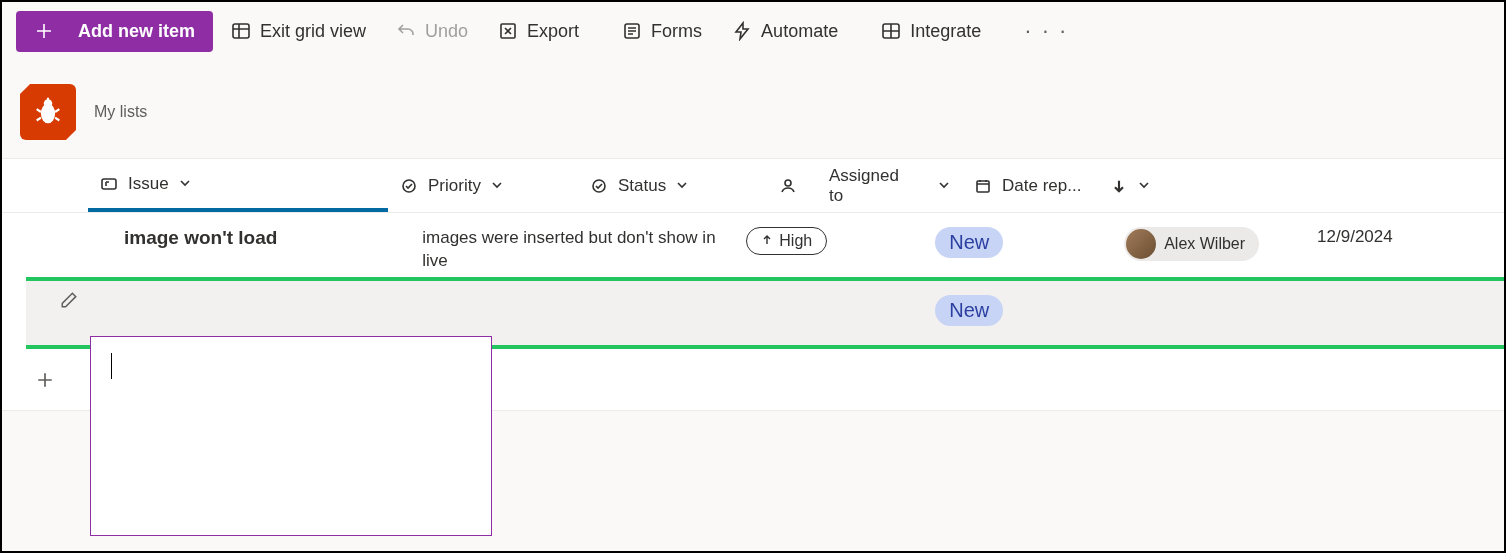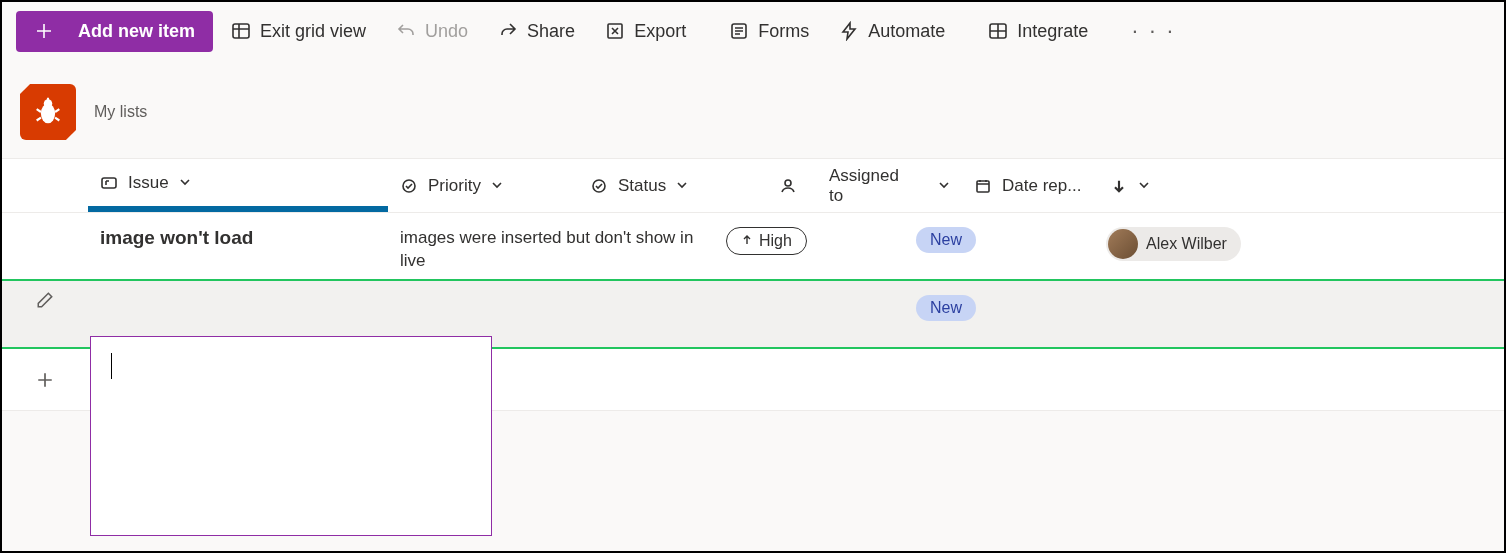--- a/index.html
+++ b/index.html
@@ -87,34 +87,35 @@
     display: flex;
     align-items: center;
     height: 54px;
     border-bottom: 1px solid #edebe9;
   }
   .gutter { width: 86px; flex-shrink: 0; display:flex; align-items:center; justify-content:center;}
   .col { display: flex; align-items: center; gap: 10px; padding: 0 12px; color: #323130; font-size: 17px; font-weight: 400; }
   .col .hicon { width: 18px; height: 18px; display:inline-flex; align-items:center; justify-content:center;}
   .col .hicon svg { width: 16px; height: 16px; }
   .col .chev svg { width: 12px; height: 12px; }
-  .col-issue { width: 300px; border-bottom: 6px solid #0369a1; height: 100%; box-sizing: border-box; }
+  .col-issue { width: 300px; border-bottom: 4px solid #0369a1; height: 100%; box-sizing: border-box; }
   .col-desc { width: 326px; }
   .col-priority { width: 190px; }
   .col-status { width: 190px; }
   .col-assigned { width: 194px; gap: 33px; }
   .col-date { width: 200px; justify-content: space-between;}
   .col-date .right { display:flex; align-items:center; gap:10px; }
 
   .grid-row {
     display: flex;
     align-items: flex-start;
     min-height: 68px;
-    border-bottom: 2px solid #22c55e;
+    border-bottom: 4px solid #22c55e;
     padding-top: 10px;
+    margin-left: 24px;
   }
   .cell { padding: 4px 12px; font-size: 17px; color: #323130; }
   .cell.title { font-weight: 600; font-size: 19px; width: 300px; }
   .cell.desc { width: 326px; line-height: 1.35; }
   .cell.priority { width: 190px; }
   .cell.status { width: 190px; }
   .cell.assigned { width: 194px; }
   .cell.date { width: 200px; }
 
   .pill-high {
@@ -125,21 +126,21 @@
     align-items: center;
     gap: 6px;
     font-size: 16px;
   }
   .pill-new {
     background: #c7d4f5;
     color: #2b3fa0;
     border-radius: 999px;
     padding: 4px 14px;
     display: inline-flex;
-    font-size: 16px;
+    font-size: 20px;
   }
   .person {
     display: inline-flex;
     align-items: center;
     gap: 8px;
     background: #eceae8;
     border-radius: 999px;
     padding: 2px 14px 2px 2px;
   }
   .avatar {
@@ -213,28 +214,20 @@
 
   <button class="toolbar-btn disabled">
     <span class="icon">
       <svg viewBox="0 0 20 20">
           <path d="M7 4 3 8l4 4M3 8h9a5 5 0 0 1 5 5v1"></path>
         </svg>
     </span>
     <span>Undo</span>
   </button>
 
-  <button class="toolbar-btn">
-    <span class="icon">
-      <svg viewBox="0 0 20 20">
-          <path d="M12 3l5 5-5 5M17 8H9a5 5 0 0 0-5 5v1"></path>
-        </svg>
-    </span>
-    <span>Share</span>
-  </button>
 
   <button class="toolbar-btn">
     <span class="icon">
       <svg viewBox="0 0 20 20">
           <rect x="3" y="3" width="14" height="14" rx="1"></rect>
           <path d="M7 7l6 6M13 7l-6 6"></path>
         </svg>
     </span>
     <span>Export</span>
     <span class="chev">
@@ -394,20 +387,21 @@
     </div>
     <div class="cell status">
       <span class="pill-new">New</span>
     </div>
     <div class="cell assigned">
       <span class="person">
         <span class="avatar"></span>
         <span class="person-name">Alex Wilber</span>
       </span>
     </div>
+    <div class="cell date">12/9/2024</div>
   </div>
 
   <div class="grid-row editing">
     <div class="gutter">
       <svg viewBox="0 0 16 16">
           <path d="M11 2l3 3-9 9H2v-3l9-9z" stroke="#605e5c" fill="none" stroke-width="1.3"></path>
         </svg>
     </div>
     <div class="cell title" style="width:300px"></div>
     <div class="cell desc"></div>

